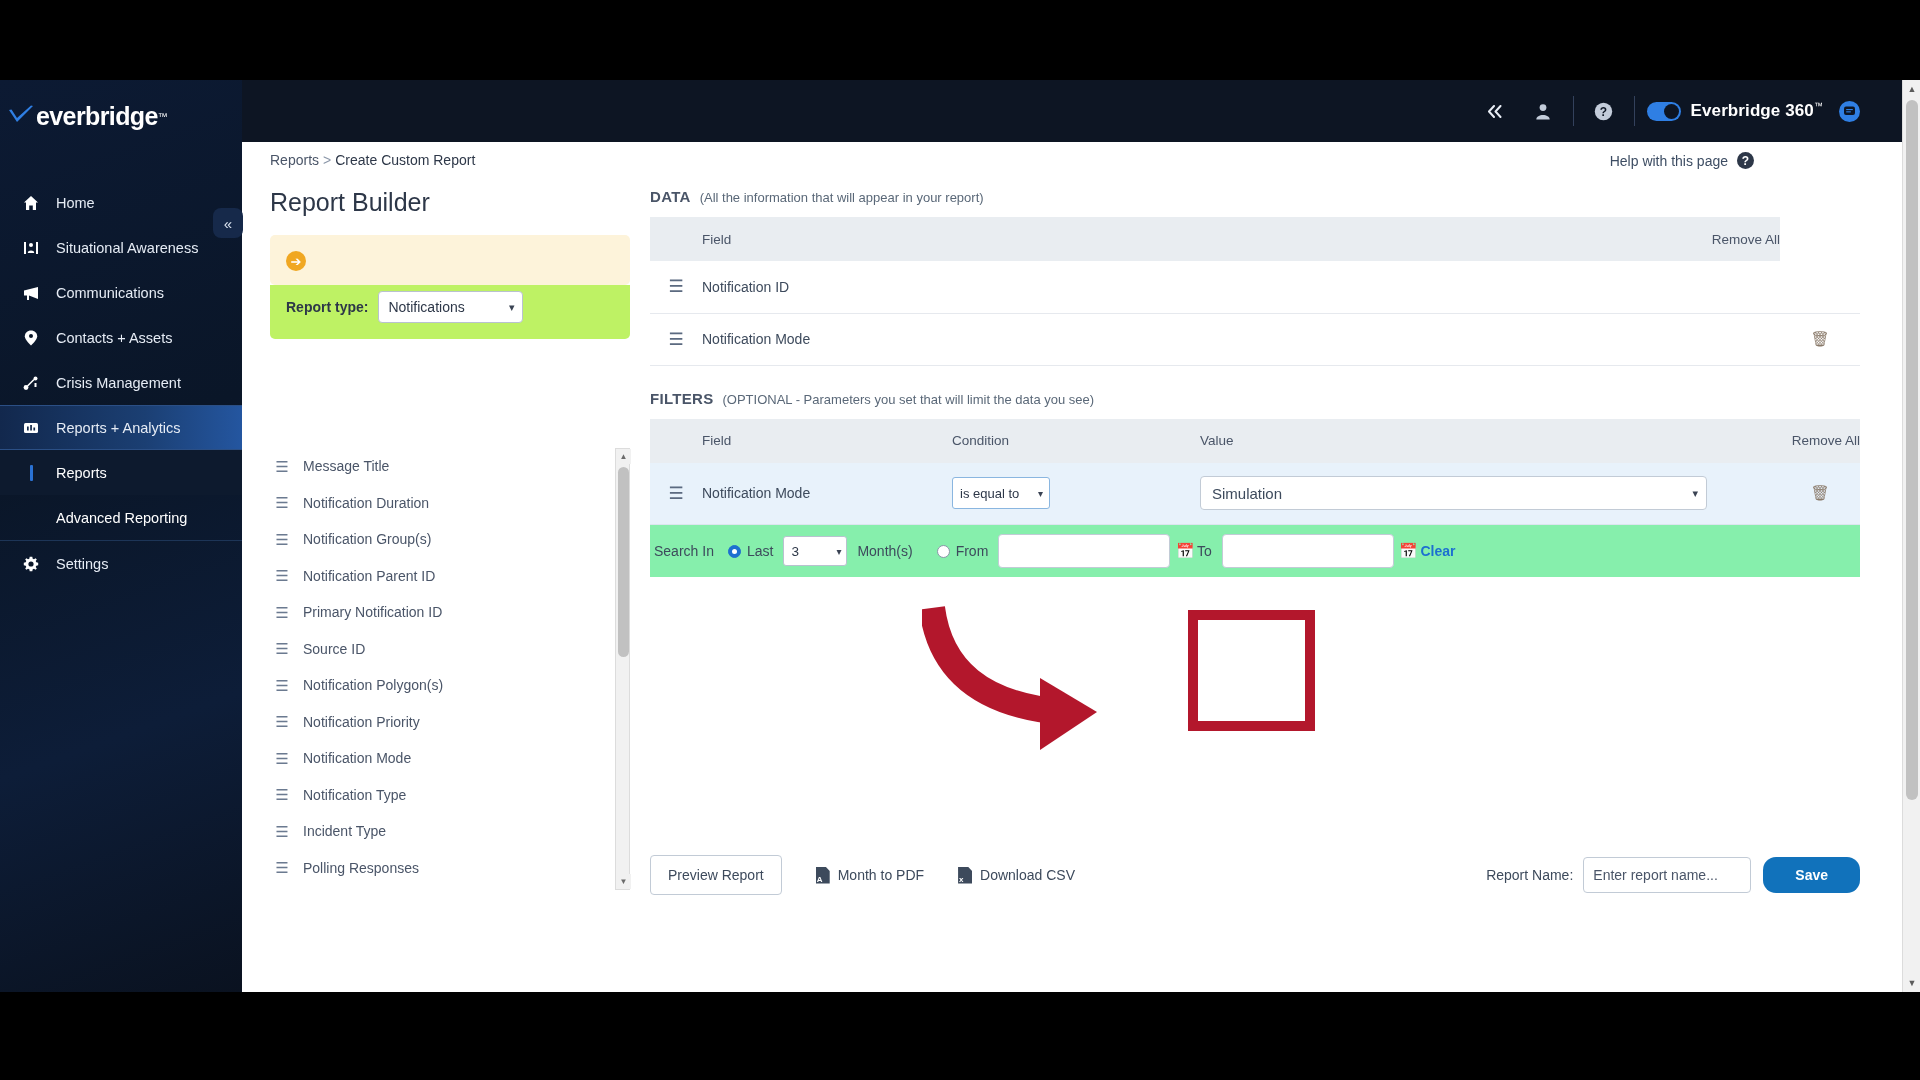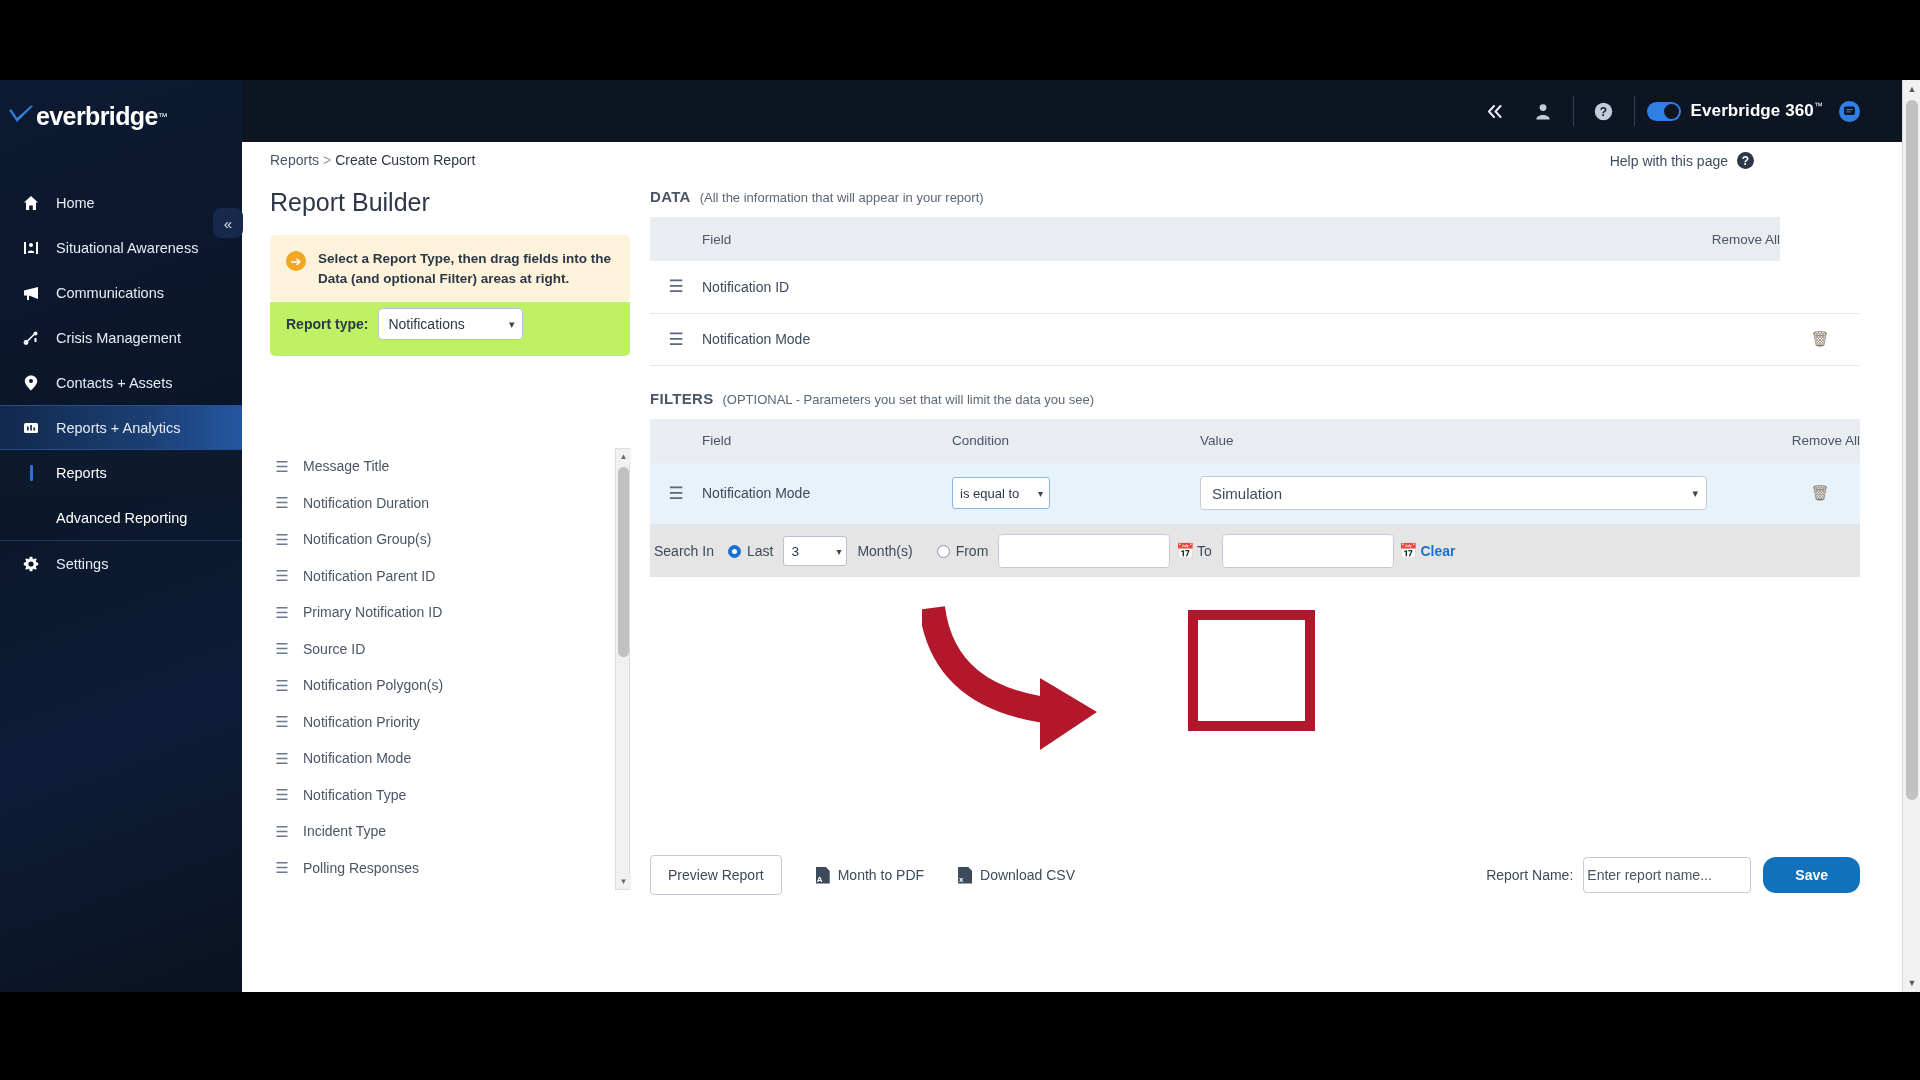--- a/index.html
+++ b/index.html
@@ -285,21 +285,21 @@
   .value-select {
     appearance:none;-webkit-appearance:none;
     width: 507px; height: 34px;
     background:#fff; border:1px solid #c2cbd6; border-radius:4px;
     font-family:"Liberation Sans", sans-serif; font-size:15px; color:#3d4a5c;
     padding: 0 26px 0 11px; cursor:pointer;
   }
 
   
   #searchin {
-    width: 1210px; height: 52px; background:#e5e5e5;
+    width: 1210px; height: 52px; background:#86efac;
     display:flex; align-items:center; padding-left: 4px;
     margin-top: 0;
   }
   #searchin .si-label { font-size:14px; color:#3d4a5c; margin-right: 14px;}
   .radio {
     width: 13px; height: 13px; border-radius:50%;
     border: 1px solid #8a96a8; background:#fff;
     display:inline-block; position:relative; margin-right:6px;
     cursor:pointer; flex:none;
   }
@@ -350,21 +350,21 @@
   }
   #rn-wrap {
     position:absolute; right: 0; top: 0;
     display:flex; align-items:center; height:60px;
   }
   .rn-label { font-size:14px; color:#3d4a5c; margin-right:10px;}
   #rn-input {
     width: 168px; height: 36px;
     border:1px solid #c2cbd6; border-radius:4px; background:#fff;
     font-family:"Liberation Sans", sans-serif; font-size:14px; color:#3d4a5c;
-    padding: 0 3px;
+    padding: 0 9px;
   }
   #rn-input::placeholder { color:#4a5568; }
   #save-btn {
     margin-left: 12px;
     background:#1172bb; color:#fff; border:none; border-radius:13px;
     font-family:"Liberation Sans", sans-serif; font-size:14px; font-weight:700;
     padding: 10px 32px; cursor:pointer;
   }
 
   
@@ -447,38 +447,38 @@
         <span class="nav-icon">
           <svg width="17" height="16" viewBox="0 0 17 16">
               <path d="M1 5.5 L1 10.5 L4 10.5 L4 15 L6 15 L6 10.5 L15 14 L15 2 Z" fill="#fff"></path>
             </svg>
         </span>
         <span>Communications</span>
       </div>
 
       <div class="nav-item">
         <span class="nav-icon">
+          <svg width="14" height="16" viewBox="0 0 14 16">
+              <path d="M7 0.5 C3.4 0.5 0.8 3.1 0.8 6.3 C0.8 10 7 15.5 7 15.5 C7 15.5 13.2 10 13.2 6.3 C13.2 3.1 10.6 0.5 7 0.5 Z" fill="#fff"></path>
+              <circle cx="7" cy="6" r="2" fill="#0a1628"></circle>
+            </svg>
+        </span>
+        <span>Contacts + Assets</span>
+      </div>
+
+      <div class="nav-item">
+        <span class="nav-icon">
           <svg width="16" height="16" viewBox="0 0 16 16">
             <circle cx="3" cy="12.5" r="2.4" fill="#fff"></circle>
             <circle cx="12.5" cy="3.5" r="2" fill="#fff"></circle>
             <rect x="11.5" y="8" width="2" height="4" fill="#fff"></rect>
             <path d="M4.5 11 L11 4.5" stroke="#fff" stroke-width="1.6" fill="none"></path>
           </svg>
         </span>
         <span>Crisis Management</span>
-      </div>
-
-      <div class="nav-item">
-        <span class="nav-icon">
-          <svg width="14" height="16" viewBox="0 0 14 16">
-              <path d="M7 0.5 C3.4 0.5 0.8 3.1 0.8 6.3 C0.8 10 7 15.5 7 15.5 C7 15.5 13.2 10 13.2 6.3 C13.2 3.1 10.6 0.5 7 0.5 Z" fill="#fff"></path>
-              <circle cx="7" cy="6" r="2" fill="#0a1628"></circle>
-            </svg>
-        </span>
-        <span>Contacts + Assets</span>
       </div>
 
       <div class="nav-item active">
         <span class="nav-icon">
           <svg width="16" height="16" viewBox="0 0 16 16">
             <rect x="1" y="3" width="14" height="10" rx="1.5" fill="#fff"></rect>
             <rect x="4" y="6.5" width="1.7" height="4" fill="#13294a"></rect>
             <rect x="7.2" y="5" width="1.7" height="5.5" fill="#13294a"></rect>
             <rect x="10.4" y="7.5" width="1.7" height="3" fill="#13294a"></rect>
           </svg>
@@ -553,21 +553,20 @@
       <div id="help-page">
         <span>Help with this page</span>
         <span class="help-circle">?</span>
       </div>
     </div>
 
     <div id="builder-col">
       <div id="page-title">Report Builder</div>
       <div id="hint-box">
         <span class="hint-arrow">➔</span>
-        <span class="hint-text">Select a Report Type, then drag fields into the Data (and optional Filter) areas at right.</span>
       </div>
       <div id="reporttype-row">
         <span class="rt-label">Report type:</span>
         <span class="sel-wrap">
           <select class="sel" id="report-type-select" style="width:145px"><option value="Notifications">Notifications</option><option value="Contacts">Contacts</option><option value="Incidents">Incidents</option><option value="Assets">Assets</option></select>
           <span class="caret">▾</span>
         </span>
       </div>
     </div>
 

